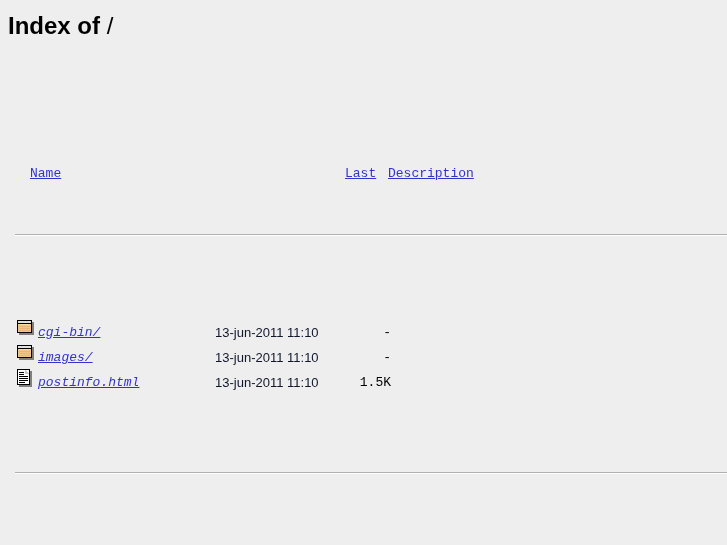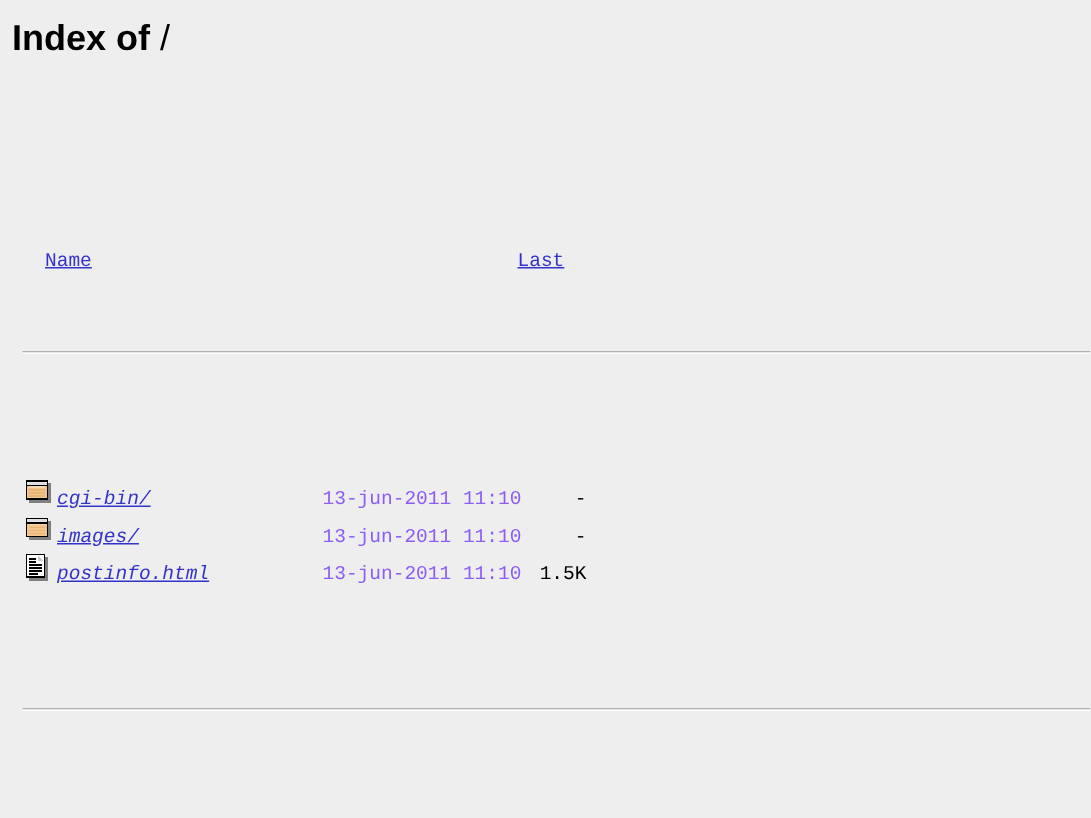--- a/index.html
+++ b/index.html
@@ -107,23 +107,23 @@
     text-decoration: underline;
     white-space: pre;
     cursor: pointer;
     font-style: italic;
   }
 
   .row-modified {
     position: absolute;
     left: 199px;
     top: 5px;
-    font-family: Liberation Mono, monospace;
-    font-size: 13px;
-    color: #8b5cf6;
+    font-family: Liberation Sans, sans-serif;
+    font-size: 13px;
+    color: #0f172a;
     white-space: pre;
   }
 
   .row-size {
     position: absolute;
     left: 337px;
     top: 5px;
     width: 38px;
     text-align: right;
     font-family: "Liberation Mono", monospace;
@@ -147,20 +147,21 @@
 
 <div class="page">
 
   <h1 class="page-title"><span>Index of </span><span class="title-path">/</span></h1>
 
   <div class="listing">
 
     <div class="hdr-row">
       <a class="hdr-link hdr-name">Name</a>
       <a class="hdr-link hdr-size">Last</a>
+      <a class="hdr-link hdr-desc">Description</a>
     </div>
 
     <hr class="rule rule-top">
 
     <div class="rows" id="rows-container"><div class="row"><span class="row-icon"><svg width="20" height="21" viewBox="0 0 20 21" xmlns="http://www.w3.org/2000/svg" shape-rendering="crispEdges">
               <rect x="3" y="4" width="15" height="13" fill="#808080"></rect>
               <rect x="1" y="2" width="15" height="13" fill="#000000"></rect>
               <rect x="2" y="3" width="13" height="11" fill="#f2c58a"></rect>
               <rect x="2" y="3" width="13" height="2" fill="#e0e0e0"></rect>
               <rect x="2" y="5" width="13" height="1" fill="#000000"></rect>

